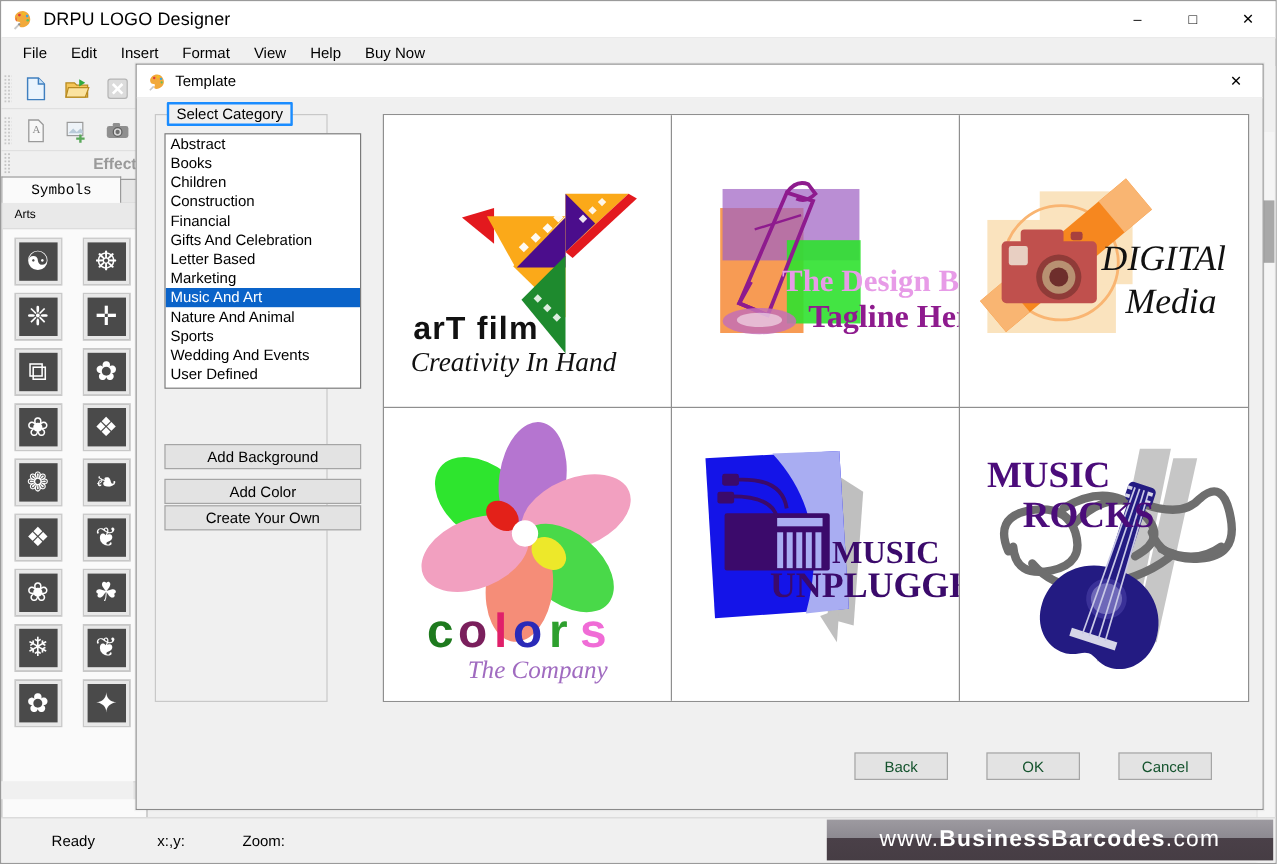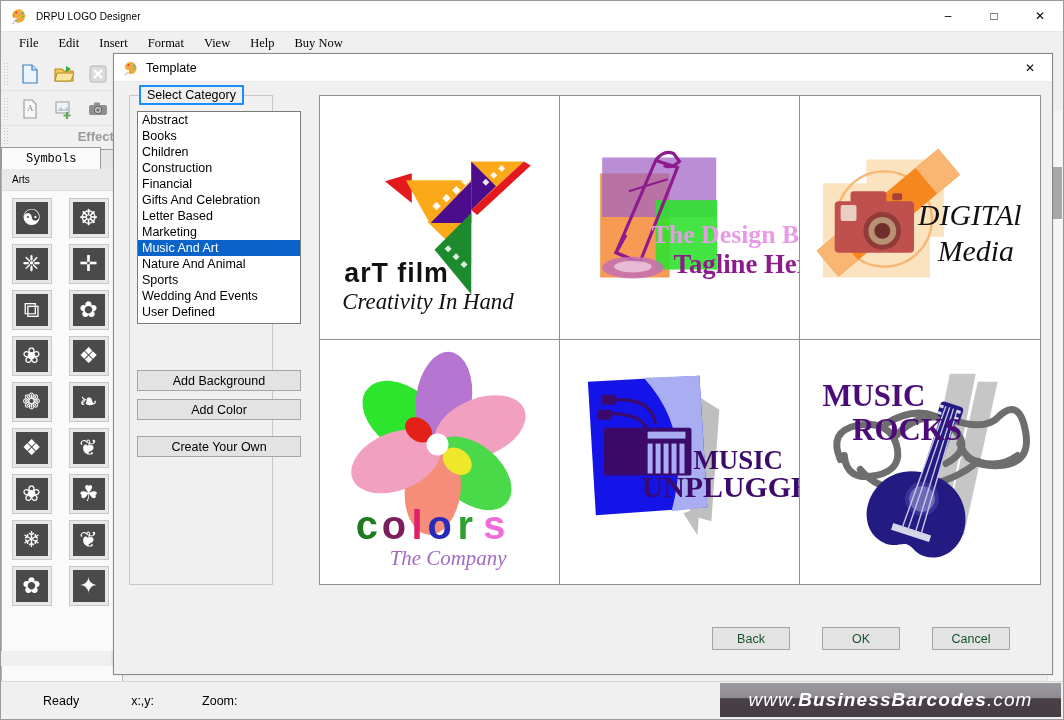--- a/index.html
+++ b/index.html
@@ -24,37 +24,36 @@
     width: 1062px; height: 31px;
     background: #ffffff;
     border-bottom: 1px solid #e5e5e5;
     display: flex; align-items: center;
   }
   .app-icon {
     width: 18px; height: 18px; margin-left: 9px; margin-right: 8px;
     flex: 0 0 auto; position: relative;
   }
   .title-text {
-    font-size: 10px; color: #000; letter-spacing: .1px;
+    font-size: 15px; color: #000; letter-spacing: .1px;
   }
   .winctl { margin-left: auto; display: flex; height: 31px; }
   .winbtn {
     width: 46px; height: 31px;
     display: flex; align-items: center; justify-content: center;
     font-size: 12px; color: #000;
   }
 
   
   .menubar {
     position: absolute; top: 31px; left: 0;
     width: 931px; height: 23px;
     background: #f0f0f0;
     display: flex; align-items: center;
     padding-left: 8px;
-    font-family: Liberation Serif, serif;
   }
   .menuitem {
     font-size: 12.5px; color: #000;
     padding: 3px 10px;
   }
 
   
   .toolarea {
     position: absolute; top: 54px; left: 0;
     width: 1062px; height: 627px;
@@ -166,23 +165,23 @@
     background: #f0f0f0;
     border-top: 1px solid #d7d7d7;
     display:flex; align-items:center;
   }
   .st-item { font-size: 12.5px; color:#000; }
   .st-ready { margin-left: 42px; }
   .st-xy { margin-left: 52px; }
   .st-zoom { margin-left: 48px; }
   .brand {
     position:absolute; right: 2px; bottom: 2px;
-    width: 341px; height: 34px;
+    width: 372px; height: 34px;
     background: linear-gradient(to bottom, #9d9aa0 0%, #8d8a91 44%, #4a4048 46%, #463d44 100%);
-    display:flex; align-items:center; justify-content:center;font-style:italic;
+    display:flex; align-items:center; justify-content:center;
   }
   .brand span {
     font-size: 19px; color:#fff; letter-spacing: 1.1px;
     font-family: "Liberation Sans", sans-serif;
   }
   .brand .bold { font-weight: bold; }
 
   
   .dialog {
     position:absolute; left: 112px; top: 52px;
@@ -237,21 +236,21 @@
     position:absolute; left: 7px;
     width: 164px; height: 21px;
     background: #e3e3e3;
     border: 1px solid #a5a5a5;
     font-size: 12.5px; color:#000;
     display:flex; align-items:center; justify-content:center;
   }
   .cb1 { top: 245px; }
   .cb2 { top: 274px; }
   .cb3 { top: 303px; }
-  .cb4 { top: 340px; }
+  .cb4 { top: 325px; }
 
   
   .gallery {
     position:absolute; left: 205px; top: 13px;
     width: 722px; height: 490px;
     background:#ffffff; border:1px solid #8f8f8f;
     display:grid;
     grid-template-columns: repeat(3, 1fr);
     grid-template-rows: repeat(2, 1fr);
   }

